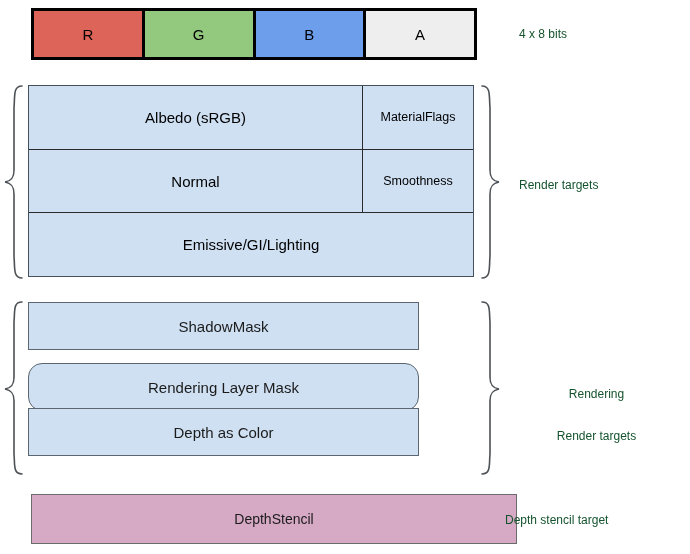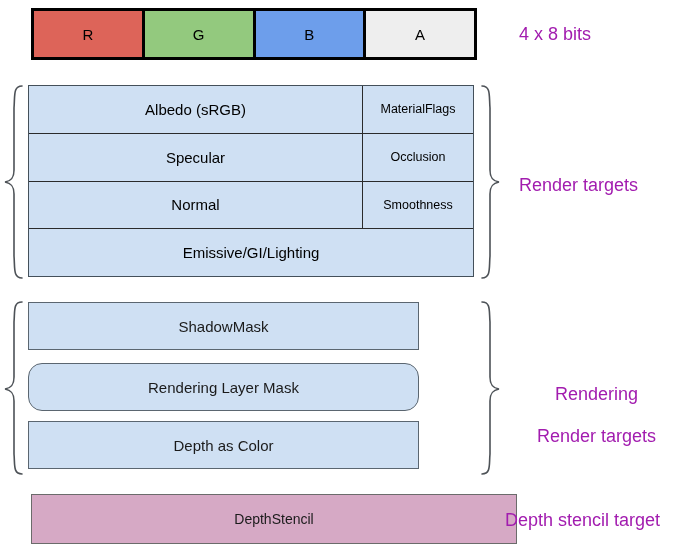--- a/index.html
+++ b/index.html
@@ -100,38 +100,38 @@
 
   
   .opt-box {
     left: 28px;
     width: 391px;
     height: 48px;
     border: 1px solid #5b6670;
   }
   #optional-shadowmask   { top: 302px; }
   #optional-layermask    { top: 363px; border-radius: 14px; }
-  #optional-depthcolor   { top: 421px; }
+  #optional-depthcolor   { top: 408px; }
 
   
   #depthstencil-box {
     left: 31px;
     top: 494px;
     width: 486px;
     height: 50px;
     background: #d6a9c5;
     border: 1px solid #6b6b6b;
     font-size: 14px;
   }
 
   
   .side-label {
     position: absolute;
-    font-size: 18px;
-    color: #a21caf;
+    font-size: 12px;
+    color: #14532d;
     line-height: 21px;
     white-space: pre-line;
   }
   #label-bits       { left: 519px; top: 24px; }
   #label-render     { left: 519px; top: 175px; }
   #label-optional   { left: 519px; top: 363px; text-align: center; width: 155px;}
   #label-depth      { left: 505px; top: 510px; }
 
   
   .brace-svg { position: absolute; overflow: visible; }
@@ -171,24 +171,20 @@
   <svg class="brace-svg" id="brace-rt-left" width="24" height="196" viewBox="0 0 24 196">
     <path d="M20 2 C11 2 13 12 12 24 L12 86 C12 94 9 97 3 98 C9 99 12 102 12 110 L12 172 C13 184 11 194 20 194"></path>
   </svg>
 
   <div id="render-target-grid">
     <div class="rtrow">
       <div class="rt-main">Albedo (sRGB)</div>
       <div class="rt-alpha">MaterialFlags</div>
     </div>
     <div class="rtrow">
-      <div class="rt-main">Specular</div>
-      <div class="rt-alpha">Occlusion</div>
-    </div>
-    <div class="rtrow">
       <div class="rt-main">Normal</div>
       <div class="rt-alpha">Smoothness</div>
     </div>
     <div class="rtrow full">
       <div class="rt-main">Emissive/GI/Lighting</div>
     </div>
   </div>
 
   <svg class="brace-svg" id="brace-rt-right" width="24" height="196" viewBox="0 0 24 196">
     <path d="M4 2 C13 2 11 12 12 24 L12 86 C12 94 15 97 21 98 C15 99 12 102 12 110 L12 172 C11 184 13 194 4 194"></path>

